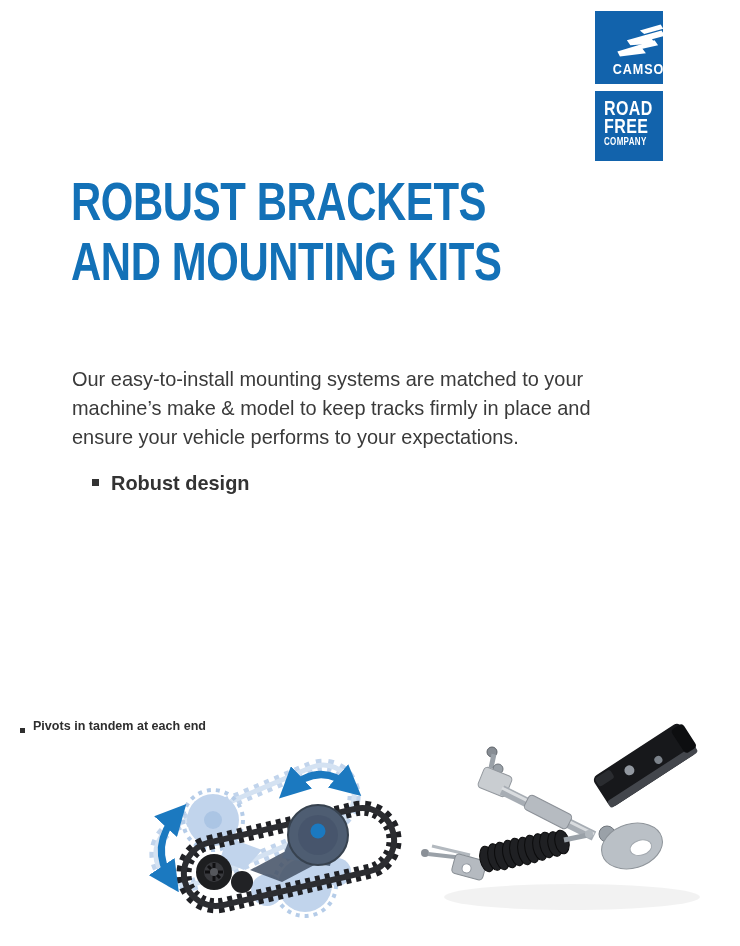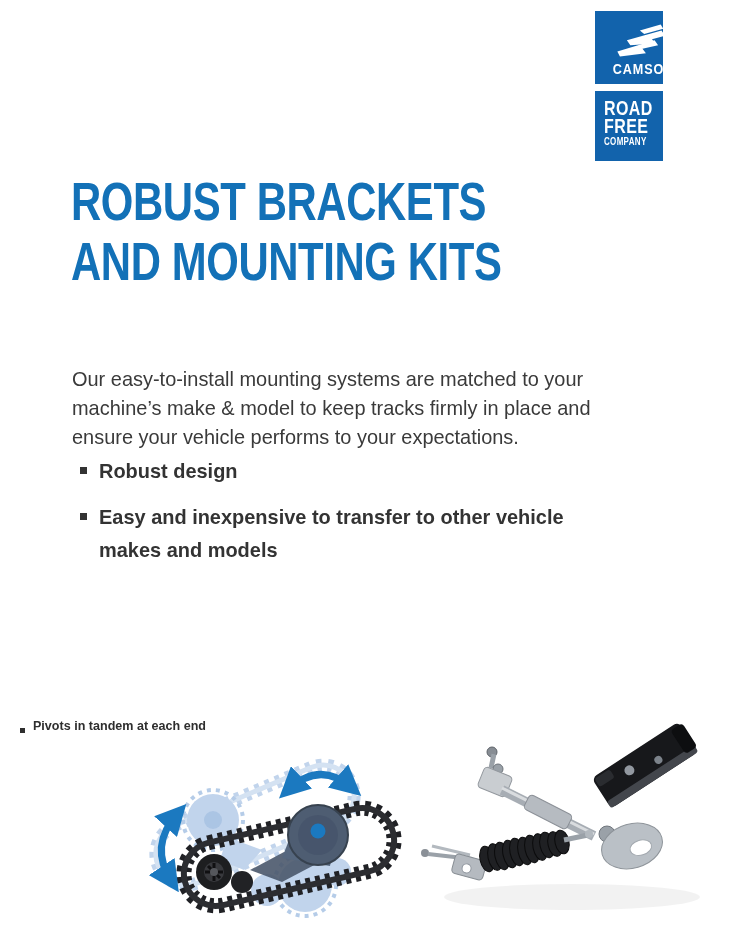--- a/index.html
+++ b/index.html
@@ -18,21 +18,21 @@
   
   .heading{position:absolute;left:71px;top:172px;margin:0;color:#1371b7;
     font-size:53px;line-height:60px;font-weight:bold;letter-spacing:-.5px;
     transform:scaleX(.79);transform-origin:left top;white-space:nowrap;}
   .h-line{display:block;}
   
   .intro{position:absolute;left:72px;top:364px;margin:0;color:#3a3a3a;
     font-size:21px;line-height:29px;transform:scaleX(.95);transform-origin:left top;}
   .p-line{display:block;white-space:nowrap;}
   
-  .bullets{position:absolute;left:76px;top:450px;margin:4px;padding:0;list-style:none;}
+  .bullets{position:absolute;left:76px;top:450px;margin:16px;padding:0;list-style:none;}
   .bullets li{display:flex;margin-bottom:13px;color:#333333;font-weight:bold;font-size:21px;line-height:33px;}
   .sq{width:7px;height:7px;background:#333333;margin:13px 12px 0 0;flex:none;}
   .b-lines{transform:scaleX(.95);transform-origin:left top;}
   .b-line{display:block;white-space:nowrap;}
   
   .caption{position:absolute;left:20px;top:718px;display:flex;align-items:flex-end;color:#2e2e2e;font-weight:bold;font-size:13.5px;}
   .sq2{width:5px;height:5px;background:#2e2e2e;margin-right:8px;flex:none;}
   .caption-text{transform:scaleX(.93);transform-origin:left center;white-space:nowrap;}
   
   .fig-track{position:absolute;left:132px;top:742px;}
@@ -70,27 +70,20 @@
     <span class="p-line">Our easy-to-install mounting systems are matched to your</span>
     <span class="p-line">machine’s make &amp; model to keep tracks firmly in place and</span>
     <span class="p-line">ensure your vehicle performs to your expectations.</span>
   </p>
 
   <ul class="bullets">
     <li>
       <span class="sq"></span>
       <span class="b-lines">
         <span class="b-line">Robust design</span>
-      </span>
-    </li>
-    <li>
-      <span class="sq"></span>
-      <span class="b-lines">
-        <span class="b-line">Easy and inexpensive to transfer to other vehicle</span>
-        <span class="b-line">makes and models</span>
       </span>
     </li>
   </ul>
 
   <div class="caption">
     <span class="sq2"></span>
     <span class="caption-text">Pivots in tandem at each end</span>
   </div>
 
   <svg class="fig-track" width="280" height="200" viewBox="0 0 280 200" aria-hidden="true">

